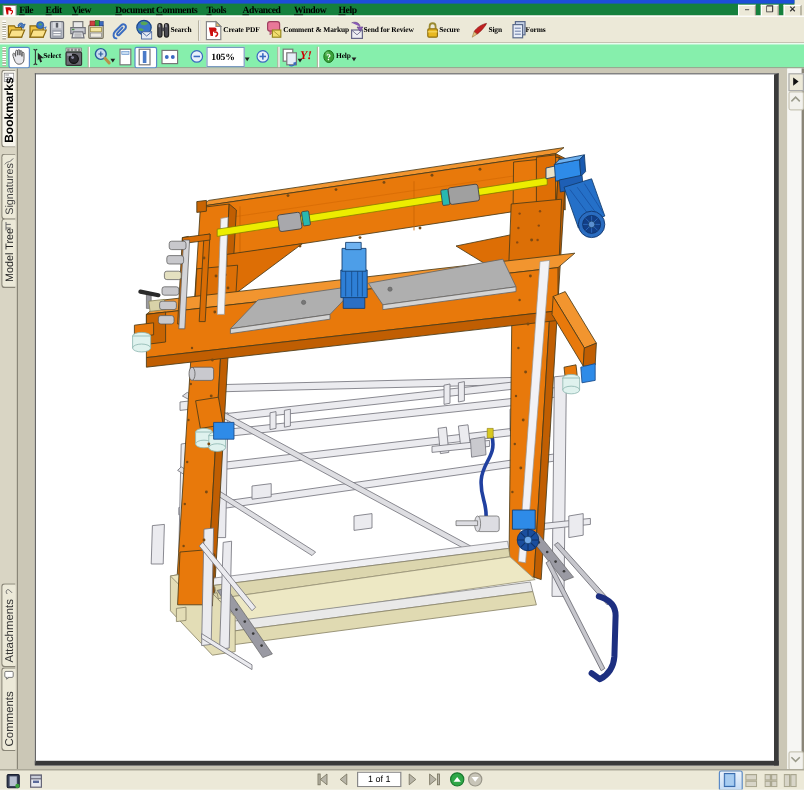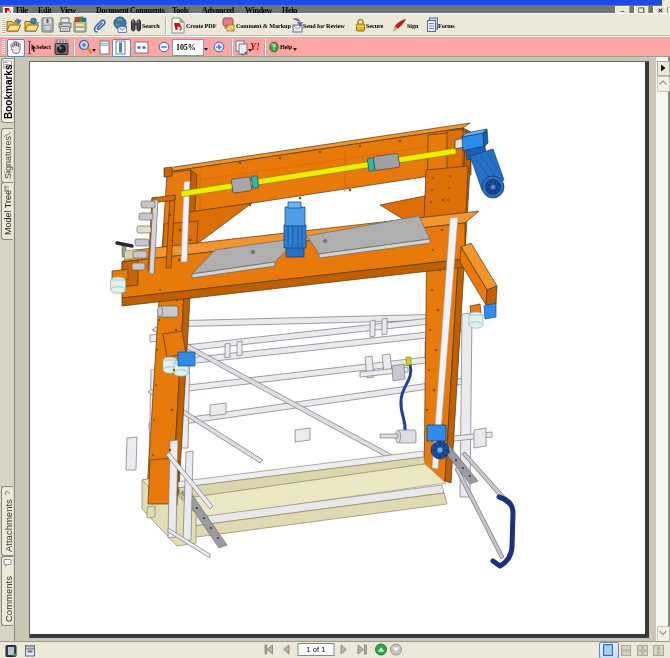--- a/index.html
+++ b/index.html
@@ -1,23 +1,23 @@
 <!DOCTYPE html>
 <html><head>
 <meta charset="utf-8">
 <style>
 html,body{margin:0;padding:0}
 body{width:670px;height:658px;position:relative;overflow:hidden;background:#ECE9D8;font-family:"Liberation Sans",sans-serif}
 .abs{position:absolute}
-#menubar{left:0;top:0;width:662px;height:13px;background:#737373;border-top:5px solid #1d4ed8;box-sizing:border-box}
+#menubar{left:0;top:0;width:662px;height:13px;background:#15803d;border-top:3px solid #1d4ed8;box-sizing:border-box}
 .mi{position:absolute;top:1px;font:bold 8px "Liberation Serif",serif;color:#000;letter-spacing:-0.3px}
 .mi u{text-decoration:underline}
 .wbtn{position:absolute;top:1px;width:13px;height:9px;background:#ECE9D8;border:1px solid #fff;border-right-color:#9a9684;border-bottom-color:#9a9684;font:bold 7px "Liberation Sans",sans-serif;text-align:center;line-height:8px;color:#333}
 #tb1{left:0;top:13px;width:670px;height:23px;background:#ECE9D8;border-top:1px solid #fff;border-bottom:1px solid #c6c3b2;box-sizing:border-box}
-#tb2{left:0;top:36px;width:670px;height:21px;background:#fca5a5;border-top:1px solid #fff;border-bottom:1px solid #9d9a8a;box-sizing:border-box}
+#tb2{left:0;top:36px;width:670px;height:21px;background:#86efac;border-top:1px solid #fff;border-bottom:1px solid #9d9a8a;box-sizing:border-box}
 .grip{position:absolute;width:3px;background:repeating-linear-gradient(to bottom,#fff 0,#fff 1px,#b8b4a2 1px,#b8b4a2 2px)}
 .tsep{position:absolute;width:1px;background:#b5b1a0;border-right:1px solid #fff}
 .tlbl{position:absolute;font:bold 6.2px "Liberation Serif",serif;color:#000;letter-spacing:-0.1px;white-space:nowrap}
 .dar{position:absolute;width:0;height:0;border-left:2.5px solid transparent;border-right:2.5px solid transparent;border-top:3px solid #222}
 #sidebar{left:0;top:57px;width:15px;height:584px;background:#D9D5C4;border-right:1px solid #8a8678;box-sizing:border-box}
 .vtab{position:absolute;left:1px;width:11px;background:#ECE9D8;border:1px solid #8a8678;border-right:none;border-radius:3px 0 0 3px}
 .vtxt{position:absolute;font:bold 9px "Liberation Sans",sans-serif;color:#000;white-space:nowrap;transform:rotate(-90deg);transform-origin:left top}
 #docarea{left:15px;top:57px;width:641px;height:584px;background:#CBC7B6}
 #page{position:absolute;left:14px;top:4px;width:615px;height:572px;background:#fff;border-top:1px solid #666;border-left:1px solid #666;border-right:4px solid #3a3a3a;border-bottom:4px solid #3a3a3a;box-sizing:content-box}
 #vscroll{left:656px;top:57px;width:14px;height:584px;background:#F6F6F3;border-right:2px solid #8a8678;box-sizing:border-box}

